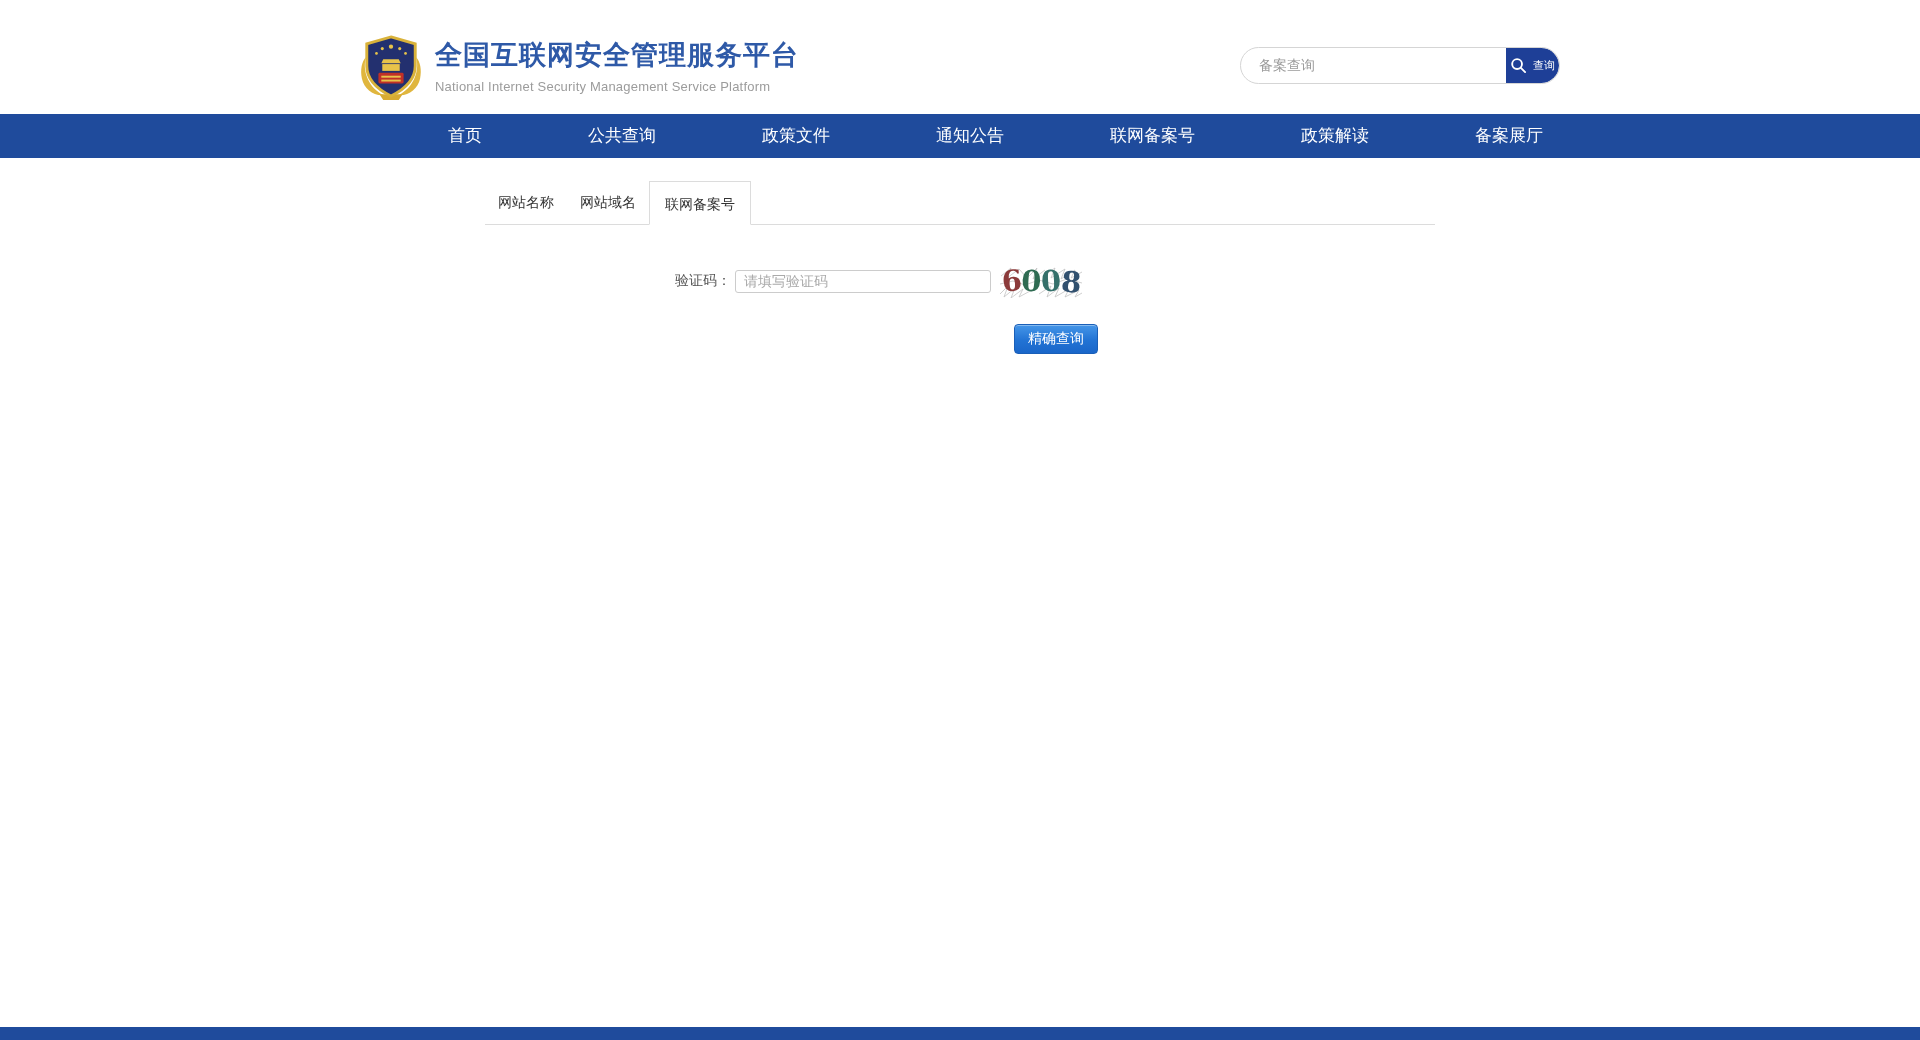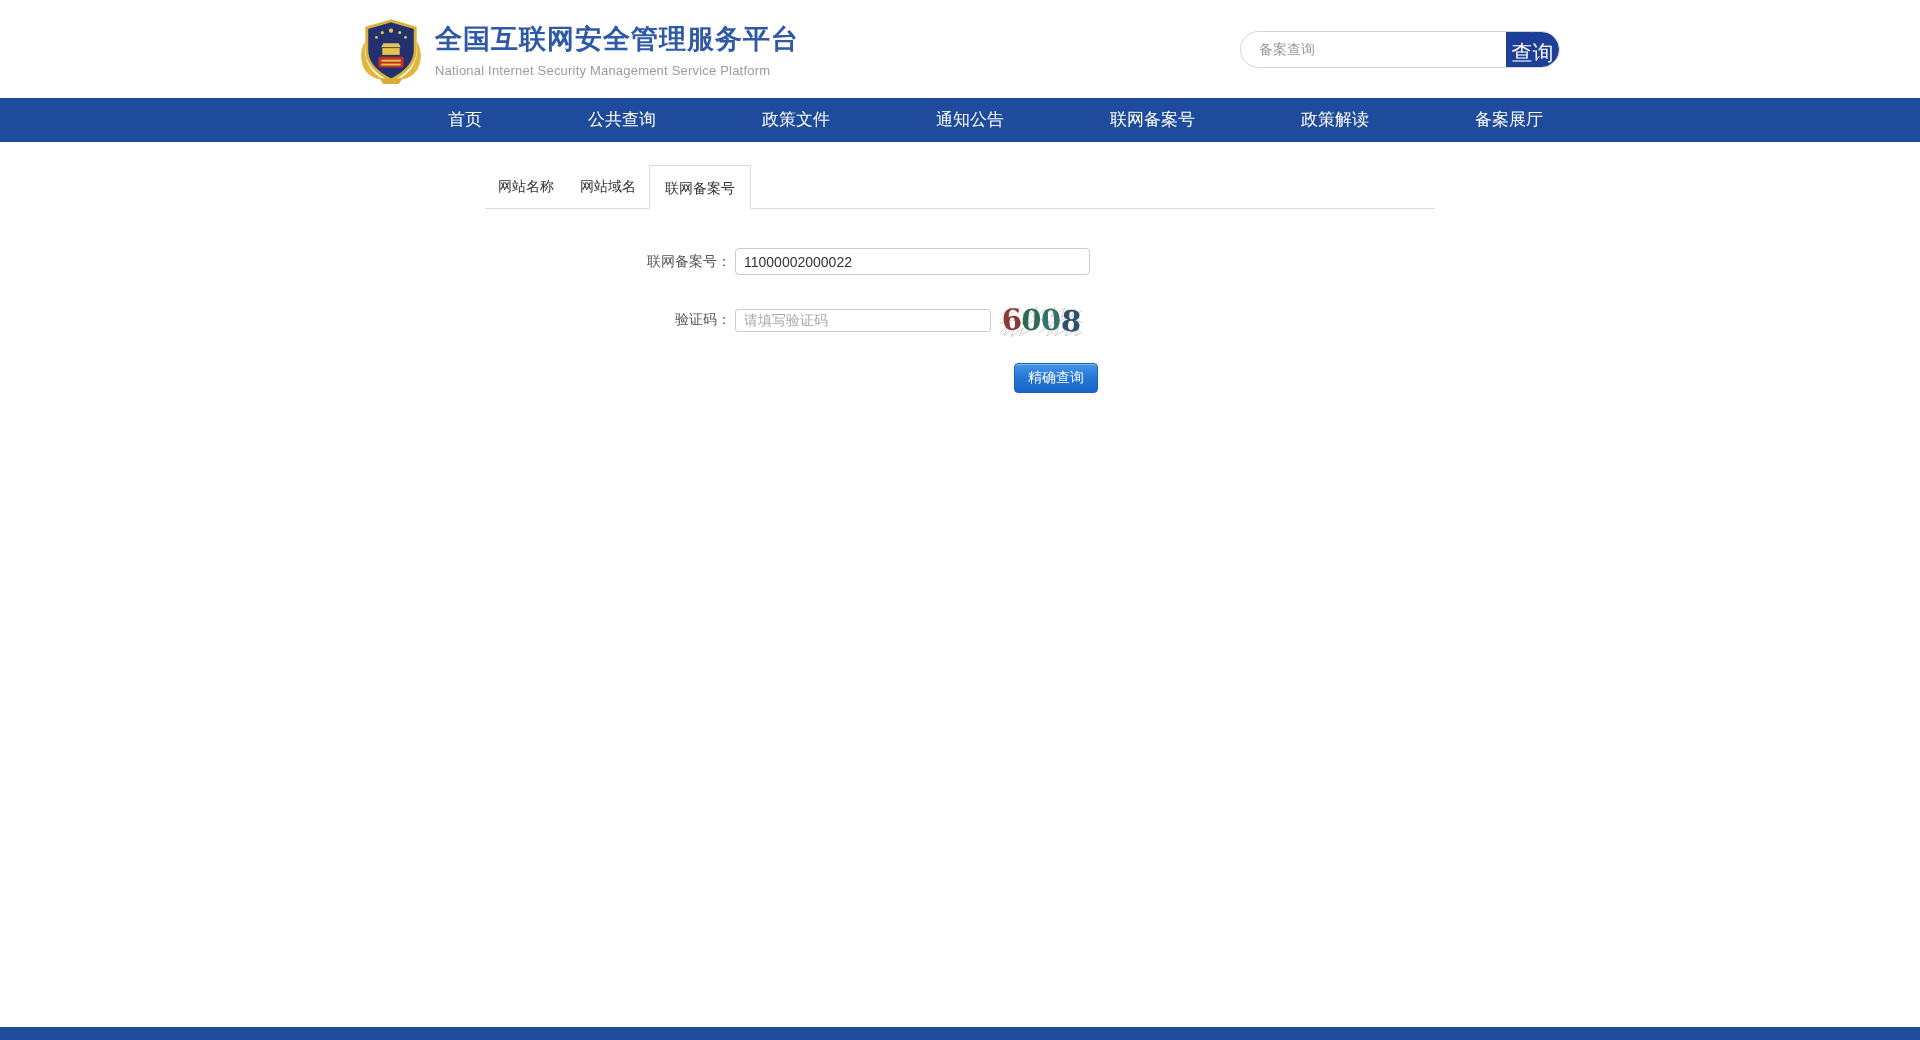--- a/index.html
+++ b/index.html
@@ -1,35 +1,35 @@
 <!DOCTYPE html>
 <html><head>
 <meta charset="utf-8">
 <style>
   * { margin:0; padding:0; box-sizing:border-box; }
   html,body { width:1920px; min-height:1040px; background:#ffffff;
               font-family:"Liberation Sans", sans-serif; }
 
   
   .header { height:98px; background:#fff; }
-  .header-inner { width:1200px; height:100%; margin:0 auto;
+  .header-inner { width:1200px; height:100%; margin:16px auto;
                   display:flex; align-items:center; }
   .logo { width:62px; height:68px; flex:0 0 62px; margin-top:4px; }
   .title-block { margin-left:13px; }
   .site-title { font-size:27px; font-weight:bold; color:#2e59a7; letter-spacing:1px; }
   .site-subtitle { font-size:13px; color:#9c9c9c; margin-top:6px; letter-spacing:.2px; }
 
   .search-wrap { margin-left:auto; display:flex; height:37px; width:320px;
                  border:1px solid #d5d5d5; border-radius:19px; overflow:hidden; background:#fff;gap:48px; }
   .search-input { flex:1; border:none; outline:none; padding:0 18px;
                   font-size:14px; color:#333; background:transparent; }
   .search-input::placeholder { color:#9b9b9b; }
   .search-btn { width:92px; border:none; cursor:pointer; background:#1e3f97;
-                color:#fff; font-size:21px; display:flex; align-items:center;
-                justify-content:center; gap:6px; border-radius:0 19px 19px 0;flex-direction:column; }
+                color:#fff; font-size:11px; display:flex; align-items:center;
+                justify-content:center; gap:6px; border-radius:0 19px 19px 0; }
 
   
   .nav { height:44px; background:#1f4b9c; }
   .nav-inner { width:1200px; margin:0 auto; display:flex; gap:58px; padding-left:40px; }
   .nav-item { color:#fff; font-size:17px; line-height:44px; cursor:pointer; white-space:nowrap;margin-left:48px; }
 
   
   .main { width:950px; margin:23px auto 0; }
   .tabbar { display:flex; align-items:flex-end; border-bottom:1px solid #dcdcdc; }
   .tab { height:43px; line-height:43px; padding:0 13px; font-size:14px;
@@ -120,24 +120,20 @@
 <div class="main">
 
   <div class="tabbar">
     <div class="tab">网站名称</div>
     <div class="tab">网站域名</div>
     <div class="tab active">联网备案号</div>
   </div>
 
   <div class="form">
 
-    <div class="form-row">
-      <div class="form-label">联网备案号：</div>
-      <input class="txt input-main" type="text" value="11000002000022" style="">
-    </div>
 
     <div class="form-row">
       <div class="form-label">验证码：</div>
       <input class="txt input-captcha" type="text" placeholder="请填写验证码" style="">
       <div class="captcha-box">
         <svg viewBox="0 0 84 34" width="84" height="34" xmlns="http://www.w3.org/2000/svg">
           <rect x="0" y="0" width="84" height="34" fill="#ffffff"></rect>
           <g stroke="#b9b9b9" stroke-width="0.8" fill="none" opacity="0.85">
             <path d="M1,30 L9,22 L5,33 L16,24 L12,34 L24,25 L20,33 L33,26"></path>
             <path d="M2,12 L12,4 L8,14 L20,5 L28,14 L38,4 L34,15 L46,6"></path>

